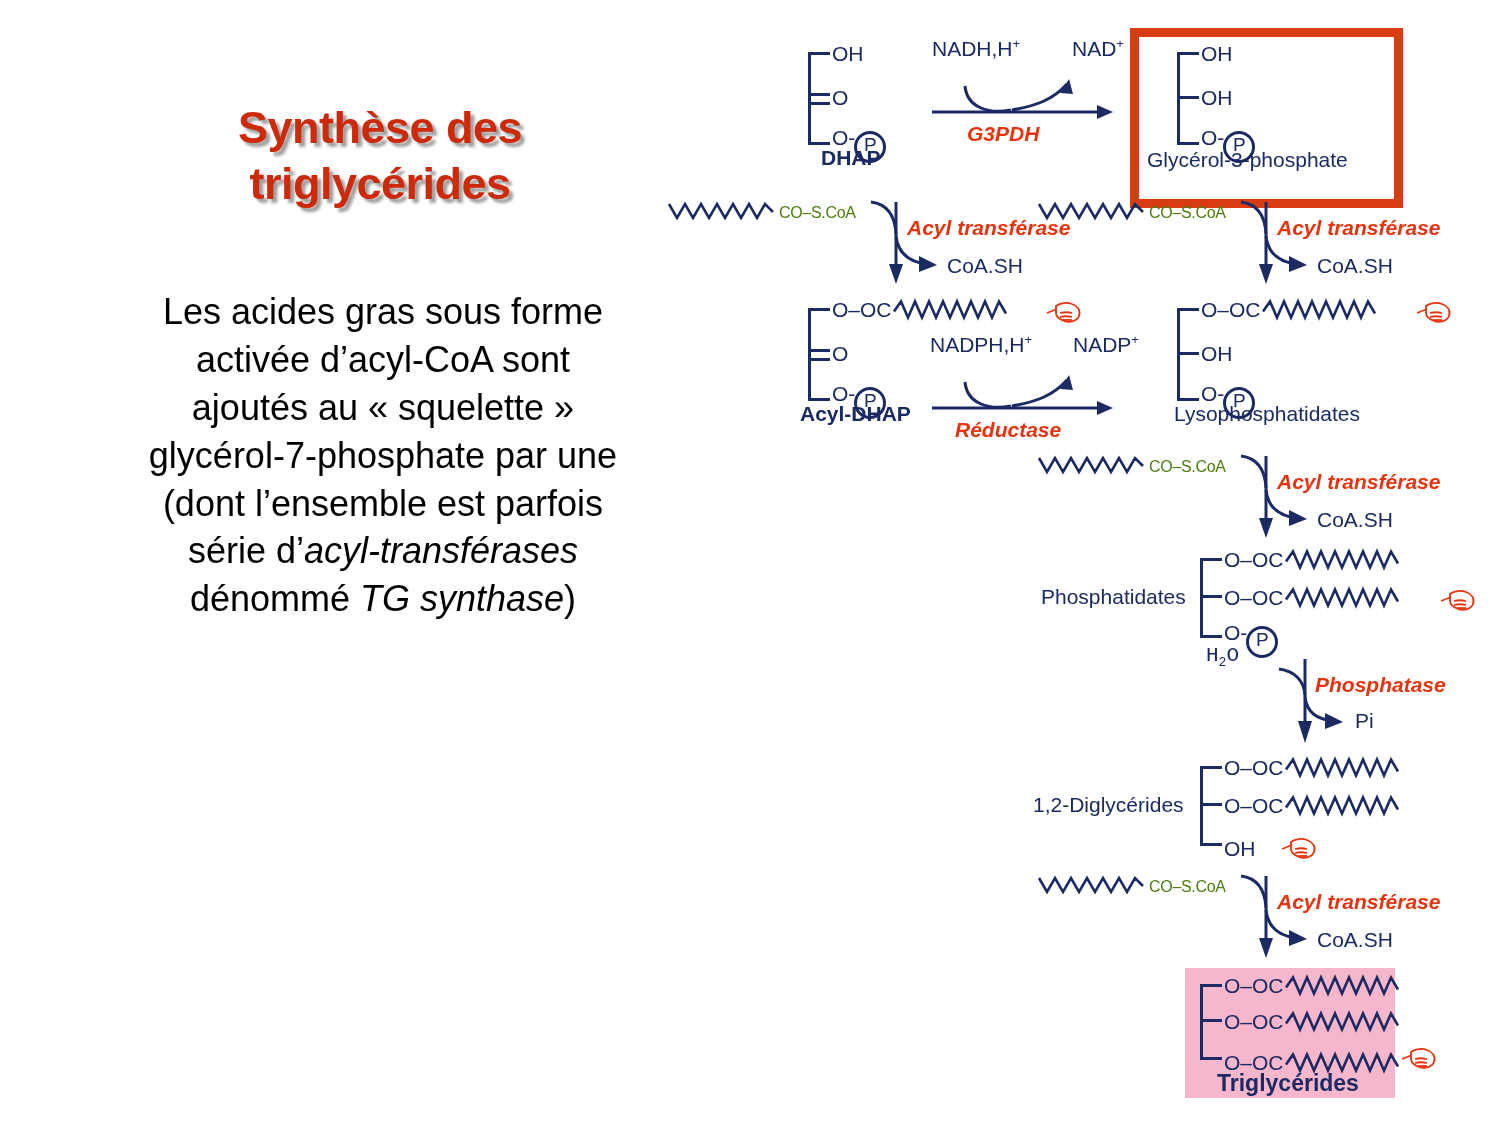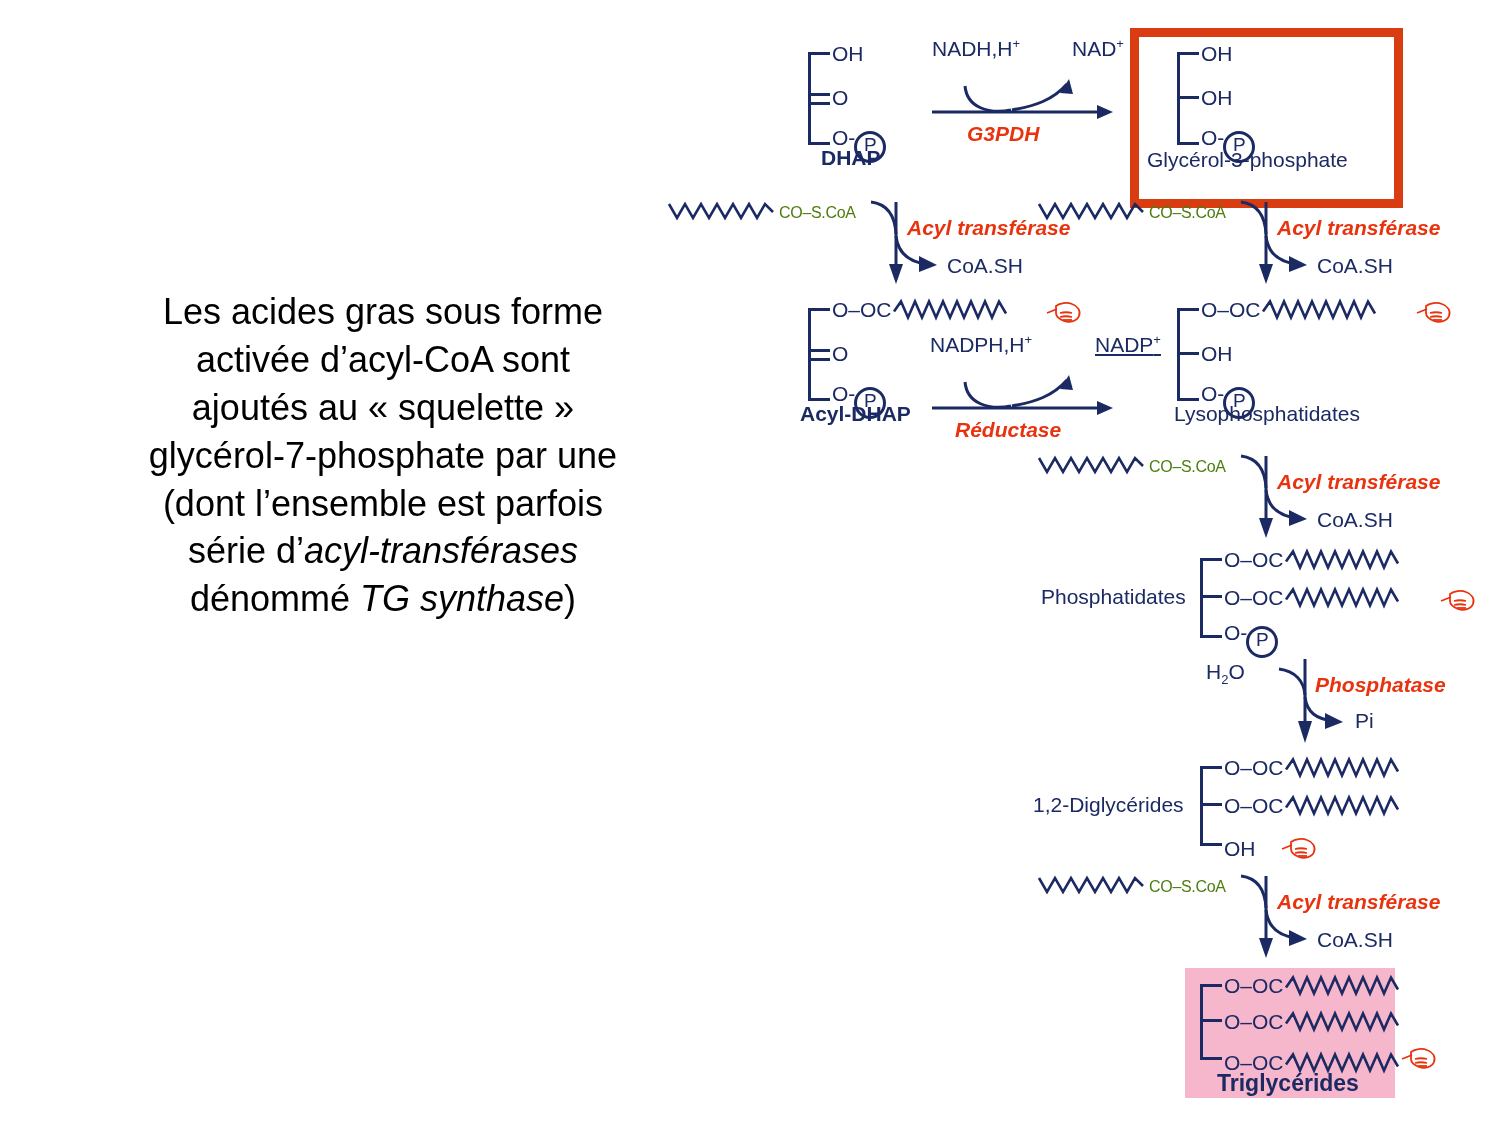--- a/index.html
+++ b/index.html
@@ -78,20 +78,24 @@
 
   
   .hand{position:absolute;width:38px;height:26px;}
   svg{display:block;overflow:visible;}
 </style>
 </head>
 <body>
 
 <div id="left-col">
 
+  <div id="slide-title">
+    <span>Synthèse des</span><br>
+    <span>triglycérides</span>
+  </div>
 
   <div id="body-text">
     <span class="ln">Les acides gras sous forme</span>
     <span class="ln">activée d’acyl-CoA sont</span>
     <span class="ln">ajoutés au « squelette »</span>
     <span class="ln">glycérol-7-phosphate par une</span>
     <span class="ln">(dont l’ensemble est parfois</span>
     <span class="ln"><span>série d’</span><i>acyl-transférases</i></span>
     <span class="ln"><span>dénommé </span><i>TG synthase</i><span>)</span></span>
   </div>
@@ -197,21 +201,21 @@
           <path d="M15,17 C19,16 23,16 27,17"></path>
           <path d="M18,20 C21,20 24,20 27,20"></path>
         </g>
       </svg>
   </div>
   <div class="lbl lbl-b" style="position:absolute;left:145px;top:402px;">Acyl-DHAP</div>
 
   <div class="cof" style="position:absolute;left:275px;top:332px;">
     <span>NADPH,H</span><sup>+</sup>
   </div>
-  <div class="cof" style="position:absolute;left:440px;top:332px;text-decoration:underline;">
+  <div class="cof" style="position:absolute;left:418px;top:332px;">
     <span>NADP</span><sup>+</sup>
   </div>
   <div class="abs" style="left:272px;top:356px;width:200px;height:60px;">
     <svg width="200" height="60">
       <path d="M5,52 L175,52" stroke="#1b2a63" stroke-width="3" fill="none"></path>
       <path d="M170,45 L186,52 L170,59 Z" fill="#1b2a63"></path>
       <path d="M38,26 C40,48 62,54 84,50" stroke="#1b2a63" stroke-width="3" fill="none"></path>
       <path d="M85,50 C108,46 126,40 140,24" stroke="#1b2a63" stroke-width="3" fill="none"></path>
       <path d="M133,33 L142,19 L146,34 Z" fill="#1b2a63"></path>
     </svg>
@@ -278,21 +282,21 @@
         <g fill="none" stroke="#e8330e" stroke-width="1.8">
           <path d="M2,13 L12,9"></path>
           <path d="M11,6 C15,3 22,2 27,4 C33,6 36,11 34,16 C32,21 25,23 19,21 C14,19 11,16 11,13 L11,6 Z"></path>
           <path d="M15,13 C19,12 23,12 27,13"></path>
           <path d="M15,17 C19,16 23,16 27,17"></path>
           <path d="M18,20 C21,20 24,20 27,20"></path>
         </g>
       </svg>
   </div>
 
-  <div class="cof" style="position:absolute;left:551px;top:660px;">
+  <div class="cof" style="position:absolute;left:551px;top:644px;font-family:Liberation Mono, monospace;">
     <span>H</span><sub>2</sub><span>O</span>
   </div>
   <div class="abs" style="left:608px;top:655px;width:130px;height:92px;">
     <svg width="130" height="92">
       <path d="M42,4 L42,70" stroke="#1b2a63" stroke-width="3" fill="none"></path>
       <path d="M35,66 L42,88 L49,66 Z" fill="#1b2a63"></path>
       <path d="M16,14 C32,16 41,26 42,40" stroke="#1b2a63" stroke-width="3" fill="none"></path>
       <path d="M42,42 C44,58 54,64 70,66" stroke="#1b2a63" stroke-width="3" fill="none"></path>
       <path d="M62,58 L80,67 L62,74 Z" fill="#1b2a63"></path>
     </svg>

